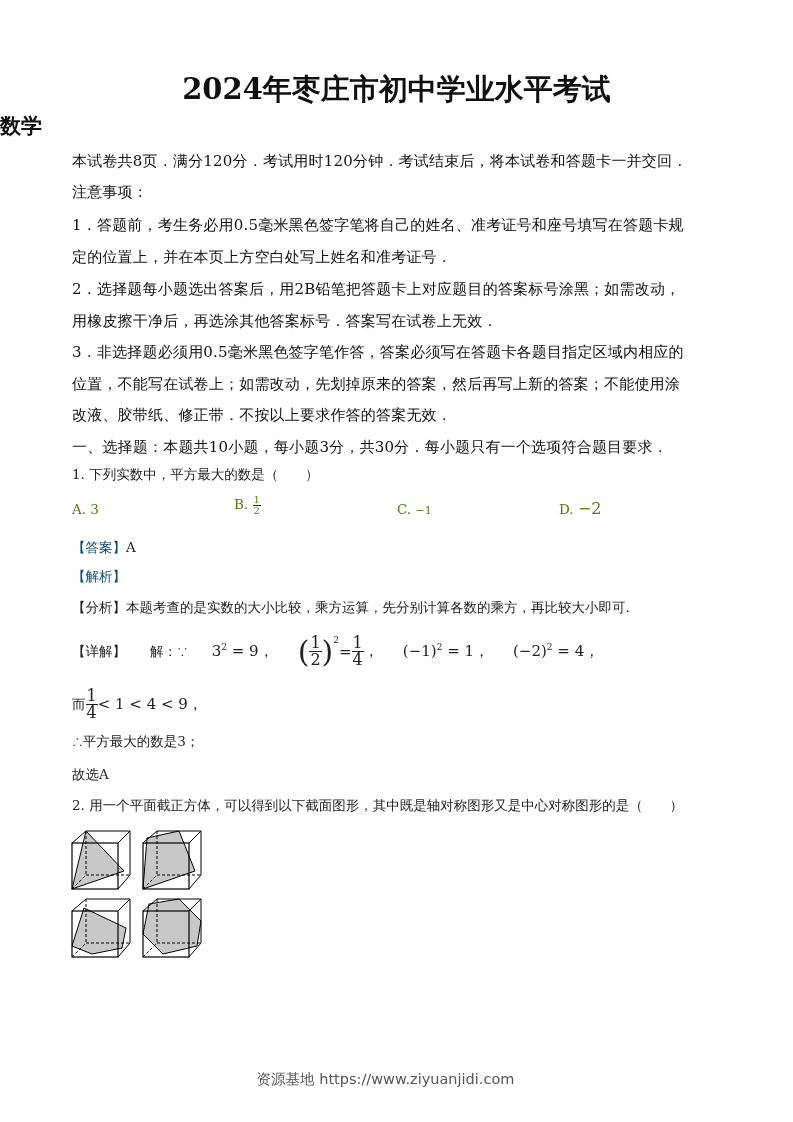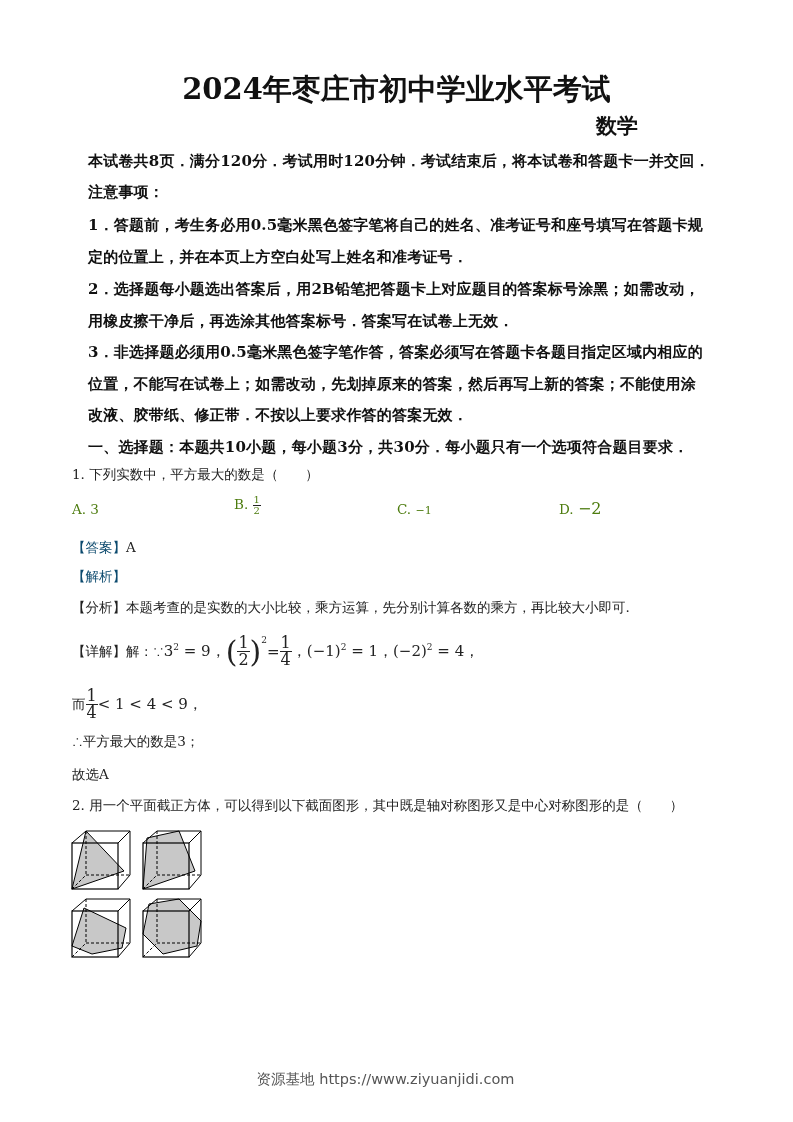--- a/index.html
+++ b/index.html
@@ -1,21 +1,21 @@
 <!DOCTYPE html>
 <html><head>
 <meta charset="utf-8">
 <style>
   html, body { margin: 0; padding: 0; background: #ffffff; }
   body { width: 793px; height: 1122px; position: relative; overflow: hidden;
          font-family: "DejaVu Serif", "Liberation Serif", serif; color: #111; }
   .abs { position: absolute; white-space: nowrap; }
   .title { left: 0; width: 793px; text-align: center; top: 70px; font-size: 29px; font-weight: bold; }
-  .subject { left: 0; width: 638px; text-align: right; top: 112px; font-size: 21px; font-weight: bold; }
-  .bold-line { left: 88px; font-size: 15px; font-weight: bold; letter-spacing: 0.2px; }
+  .subject { left: 0; width: 638px; text-align: left; top: 112px; font-size: 21px; font-weight: bold; }
+  .bold-line { left: 72px; font-size: 15px; font-weight: normal; letter-spacing: 0.2px; }
   .line { left: 72px; font-size: 13.5px; color: #222; }
   .blue { color: #0c4a6e; }
   .opt { font-size: 13.5px; color: #4d7c0f; }
   .frac { display: inline-flex; flex-direction: column; align-items: center; vertical-align: middle; line-height: 1; }
   .frac .num { border-bottom: 1px solid #222; padding: 0 1px; }
   .frac.small { font-size: 10px; }
   .frac.big { font-size: 16px; }
   .paren { font-size: 30px; font-weight: 200; vertical-align: middle; line-height: 1; }
   .sup { font-size: 9px; vertical-align: super; }
   .math { font-size: 15px; }
@@ -64,21 +64,21 @@
 <div class="abs line" style="top:539px">
   <span class="blue">【答案】</span><span>A</span>
 </div>
 <div class="abs line" style="top:568px">
   <span class="blue">【解析】</span>
 </div>
 <div class="abs line" style="top:599px">
   <span>【分析】</span><span>本题考查的是实数的大小比较，乘方运算，先分别计算各数的乘方，再比较大小即可.</span>
 </div>
 
-<div class="abs line" style="top:635px; display:flex; align-items:center;">
+<div class="abs line" style="top:635px; display:flex; align-items:center;gap:24px;">
   <span>【详解】</span>
   <span>解：∵</span>
   <span class="math"><span>3</span><span class="sup">2</span><span> = 9，</span></span>
   <span class="math" style="display:inline-flex;align-items:center;">
     <span class="paren">(</span>
     <span class="frac big">
       <span class="num">1</span>
       <span>2</span>
     </span>
     <span class="paren">)</span>

